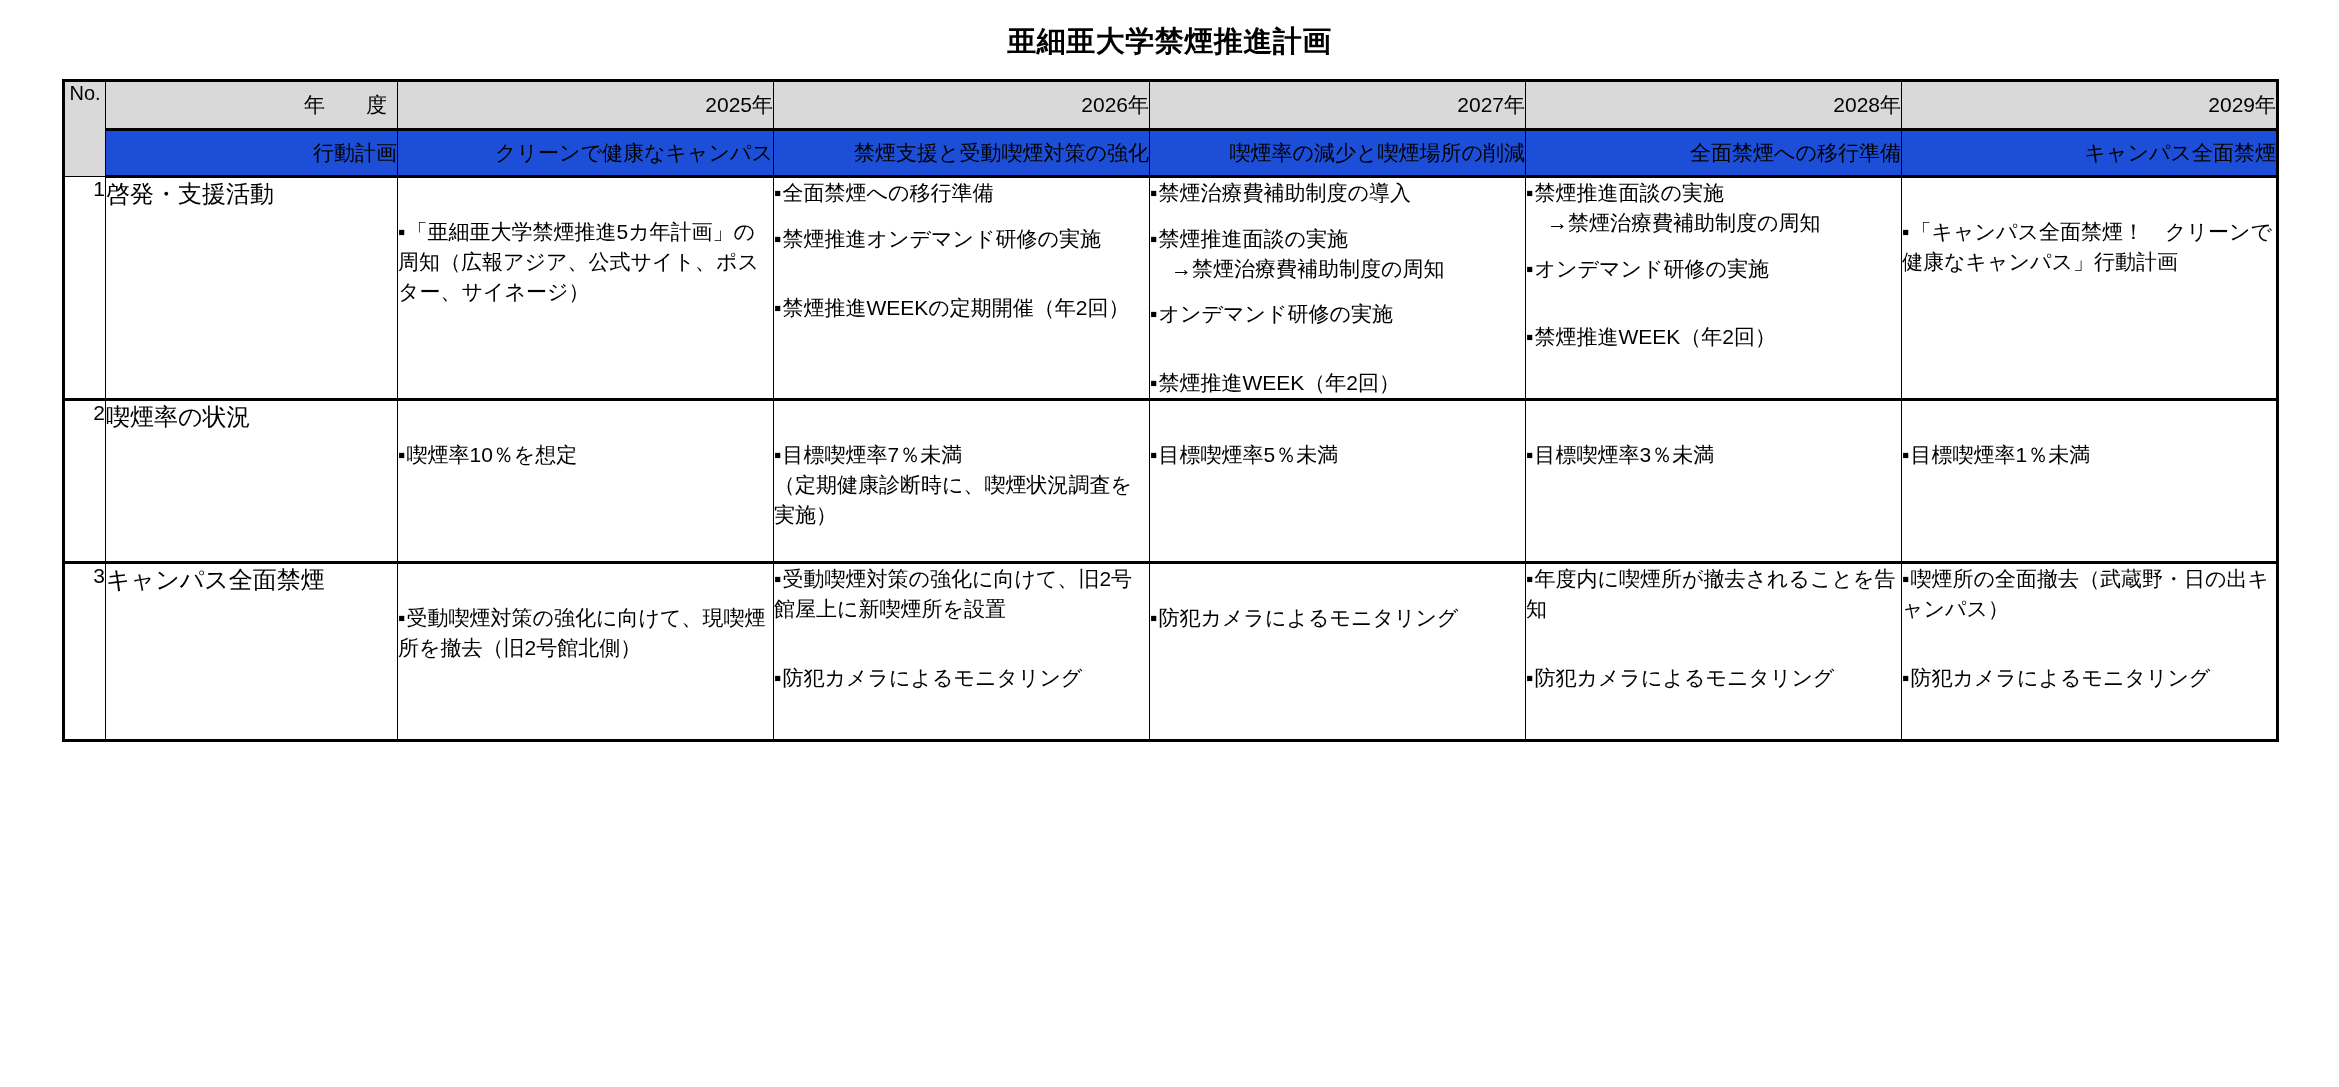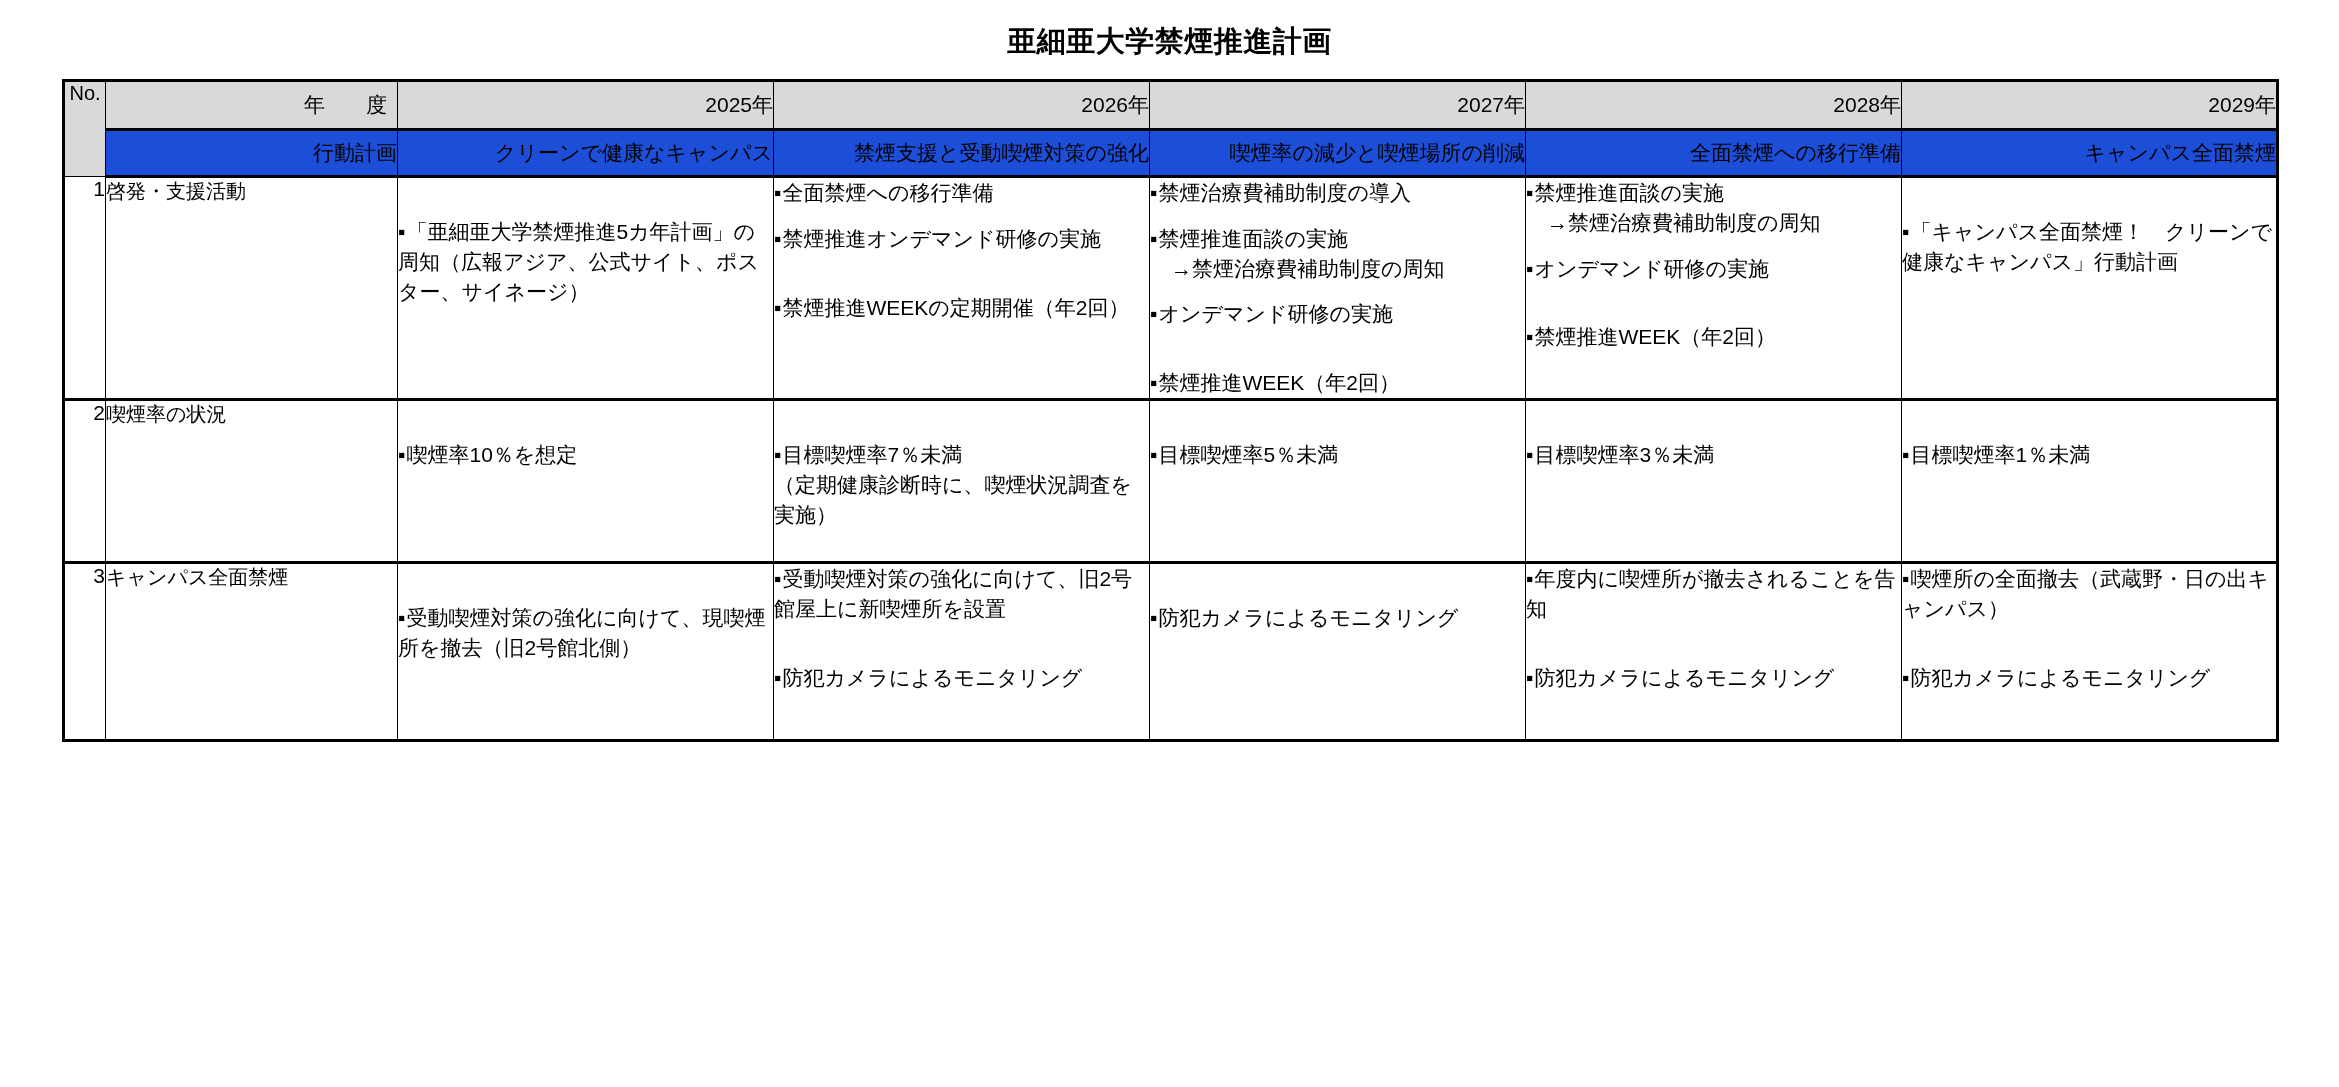--- a/index.html
+++ b/index.html
@@ -90,21 +90,21 @@
   }
 
   td.num-cell {
     text-align: right;
     font-size: 21px;
     padding: 6px 4px 0 0;
     border-right: 3px solid #000;
     background: #fff;
   }
   td.item-cell {
-    font-size: 20px;
+    font-size: 24px;
     padding: 6px 4px 0 6px;
     border-right: 3px solid #000;
     white-space: nowrap;
   }
   td.body-cell {
     font-size: 21px;
     line-height: 1.42;
     padding: 6px 6px 8px 6px;
     border-left: 3px solid #000;
     border-right: 3px solid #000;

